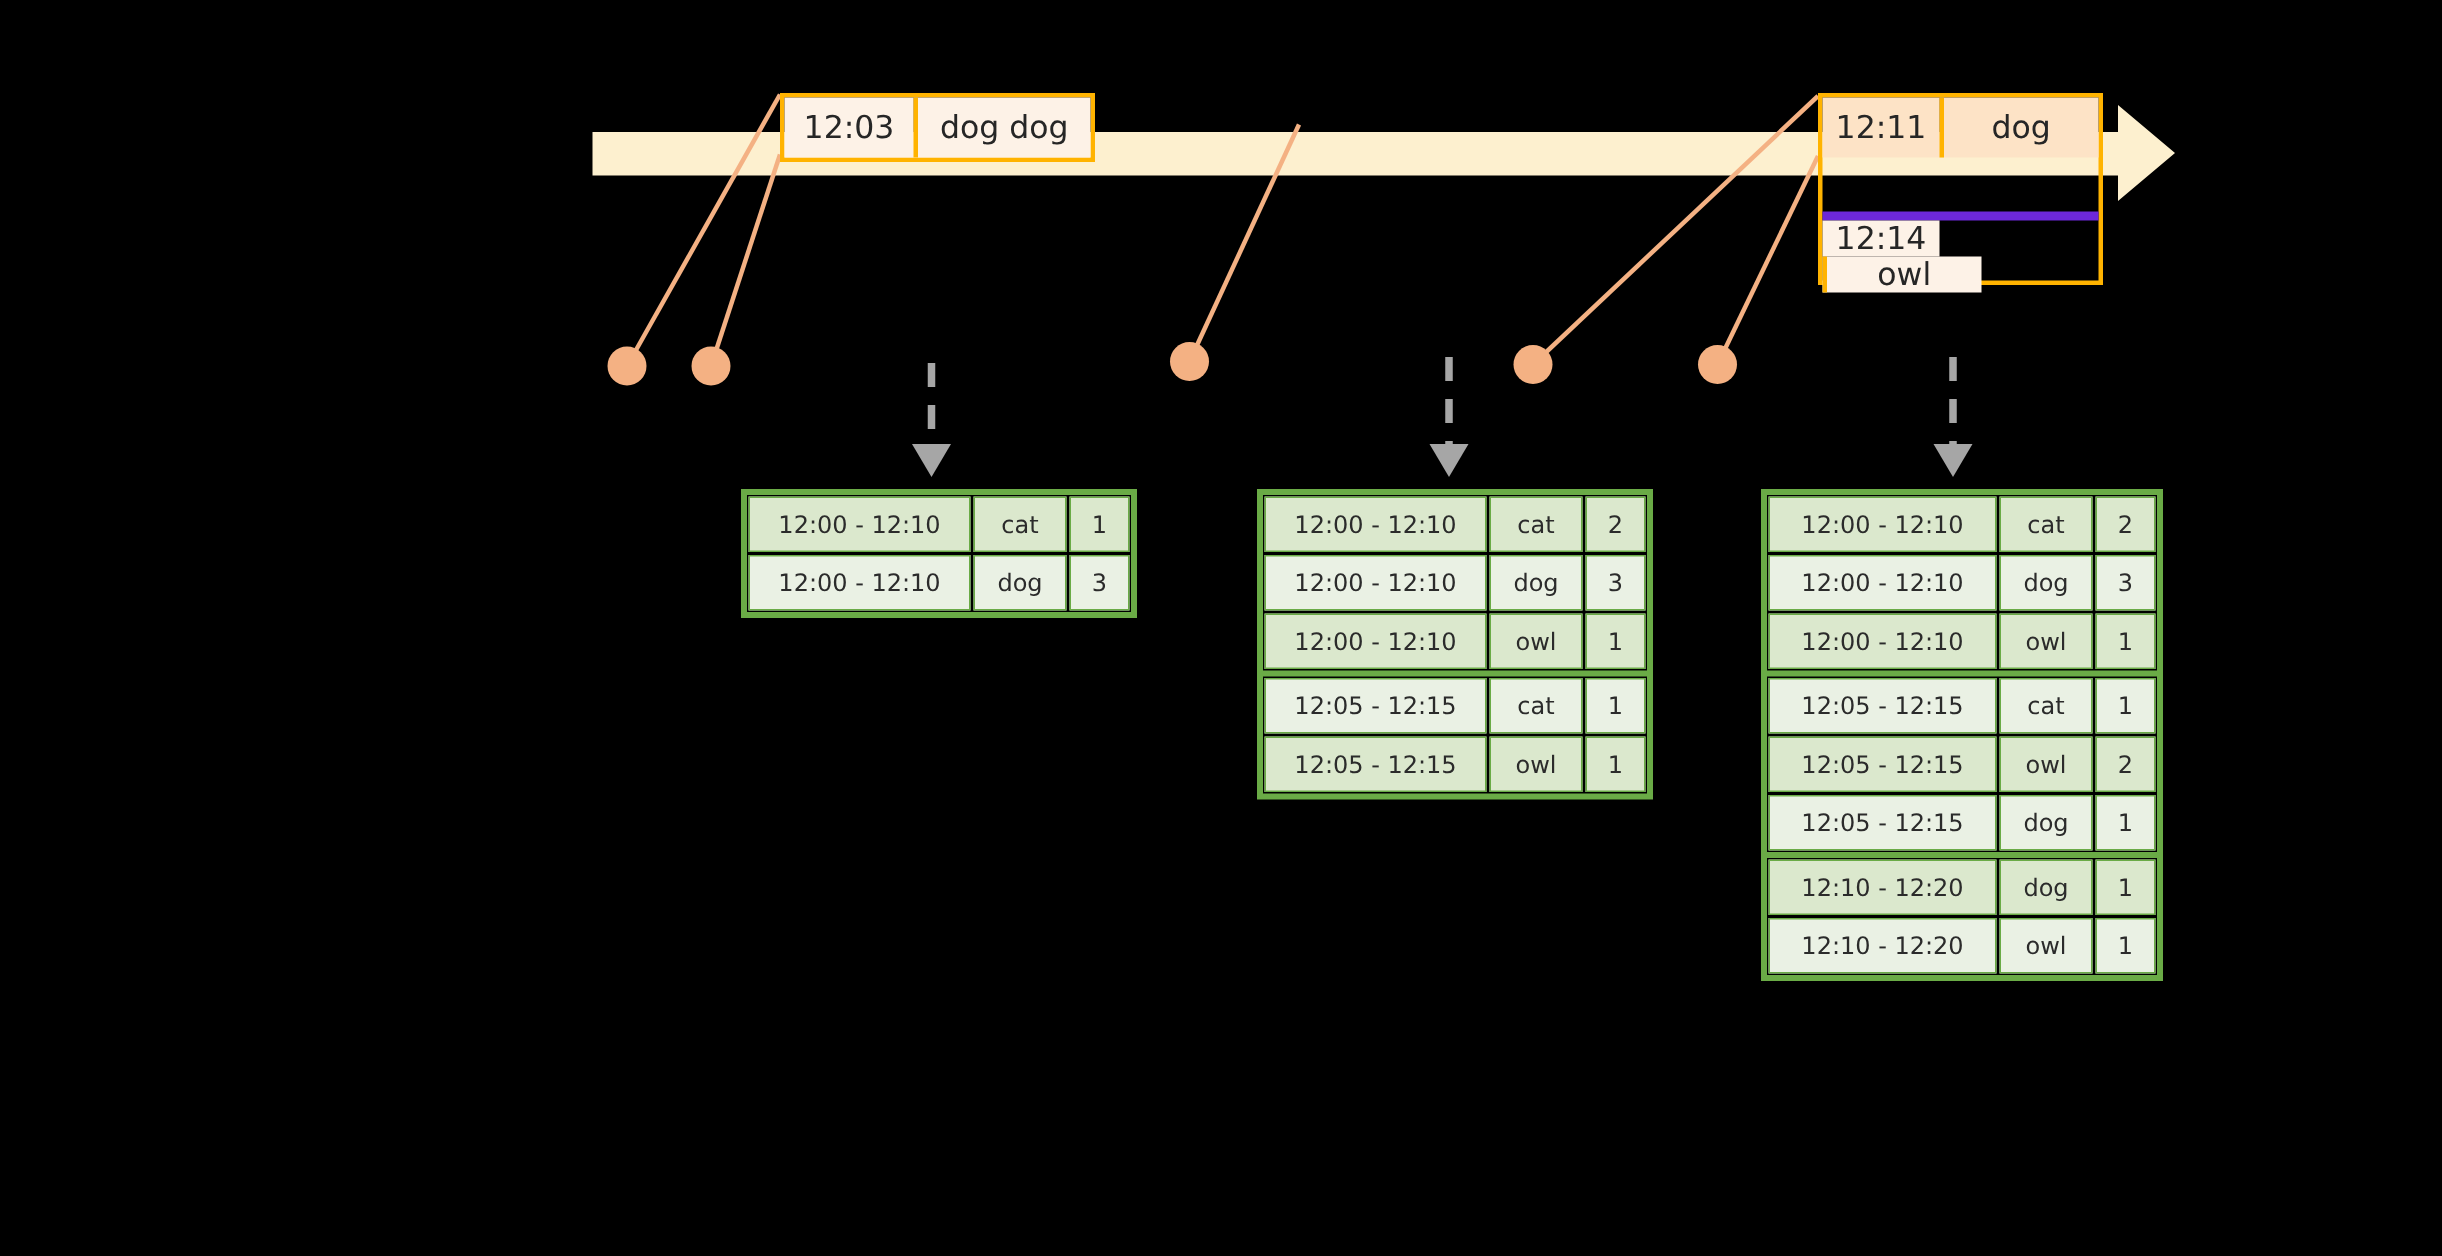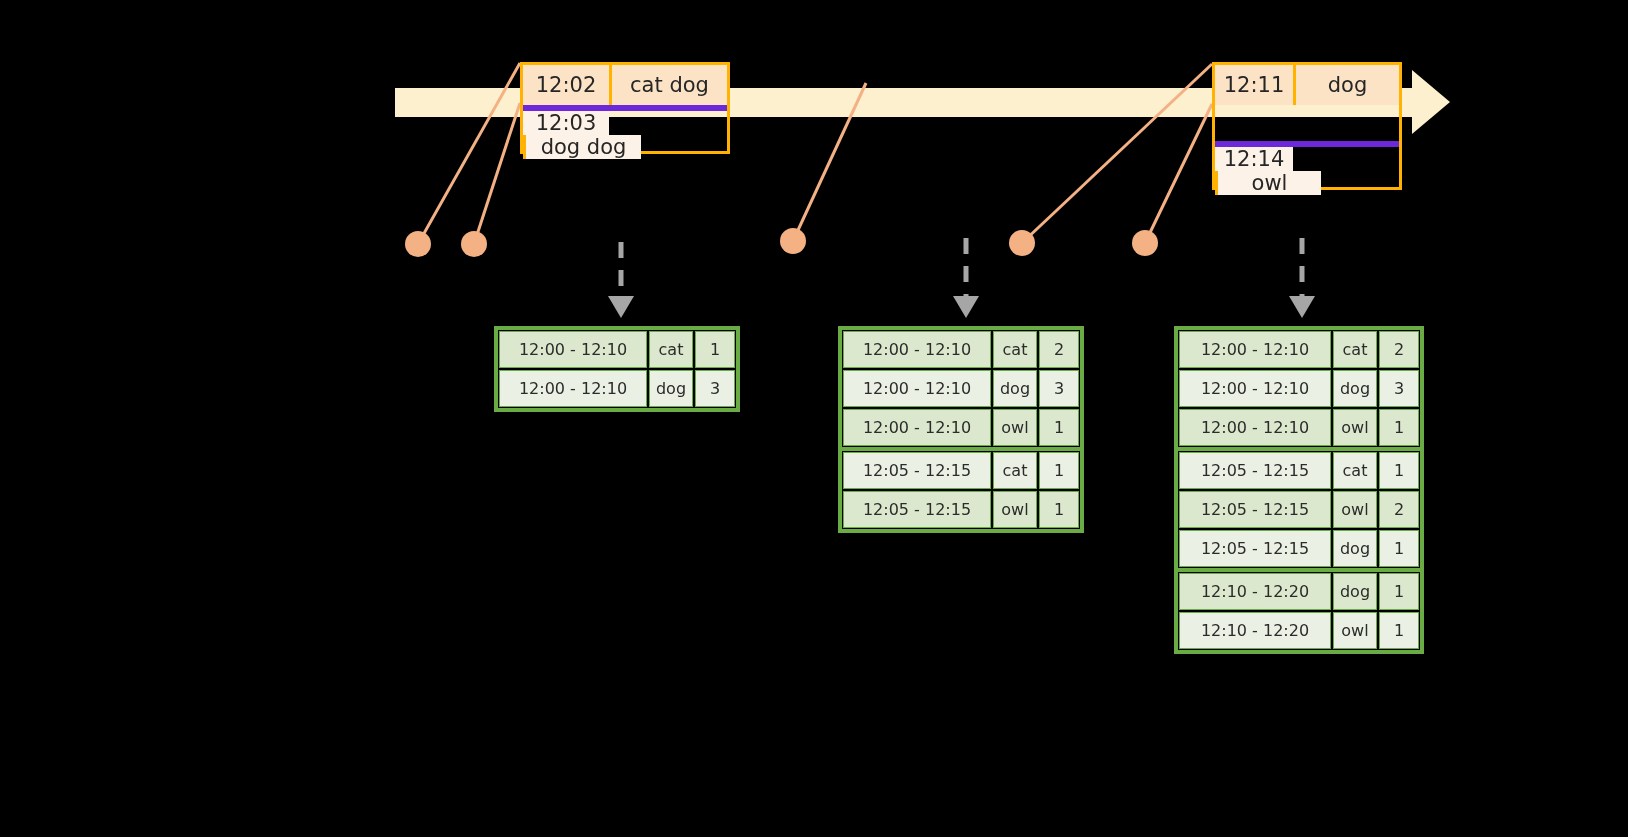--- a/index.html
+++ b/index.html
@@ -108,21 +108,21 @@
     font-size: 16px;
     color: #2b2b2b;
     box-sizing: border-box;
     white-space: nowrap;
     border: 1px solid #6aab46;
     margin: 1px;
   }
   .rt-row.shade-a .rt-cell { background: #dbe8cd; }
   .rt-row.shade-b .rt-cell { background: #eaf1e4; }
   .rt-cell.window { width: 148px; }
-  .rt-cell.key    { width: 44px; }
+  .rt-cell.key    { width: 62px; }
   .rt-cell.count  { width: 40px; }
   .rt-row.group-end { border-bottom: 4px solid #6aab46; }
 
   #result-table-1 { left: 494px; top: 326px; }
   #result-table-2 { left: 838px; top: 326px; }
   #result-table-3 { left: 1174px; top: 326px; }
   #result-table-3 .rt-cell.window { width: 152px; }
 
   
   .dash-arrow { position: absolute; z-index: 3; }
@@ -142,24 +142,20 @@
       <line x1="1022" y1="243" x2="1212" y2="64" stroke="#f4b183" stroke-width="3"></line>
       <line x1="1145" y1="243" x2="1212" y2="104" stroke="#f4b183" stroke-width="3"></line>
       <circle cx="418" cy="244" r="13" fill="#f4b183"></circle>
       <circle cx="474" cy="244" r="13" fill="#f4b183"></circle>
       <circle cx="793" cy="241" r="13" fill="#f4b183"></circle>
       <circle cx="1022" cy="243" r="13" fill="#f4b183"></circle>
       <circle cx="1145" cy="243" r="13" fill="#f4b183"></circle>
     </svg>
 
   <div id="evt-box-1" class="evt-box">
-      <div class="evt-row shade-a">
-        <div class="evt-cell time">12:02</div>
-        <div class="evt-cell payload">cat dog</div>
-      </div>
       <div class="evt-row shade-b">
         <div class="evt-cell time">12:03</div>
         <div class="evt-cell payload">dog dog</div>
       </div>
     </div>
   <div id="evt-box-3" class="evt-box">
       <div class="evt-row shade-a">
         <div class="evt-cell time">12:11</div>
         <div class="evt-cell payload">dog</div>
       </div>

